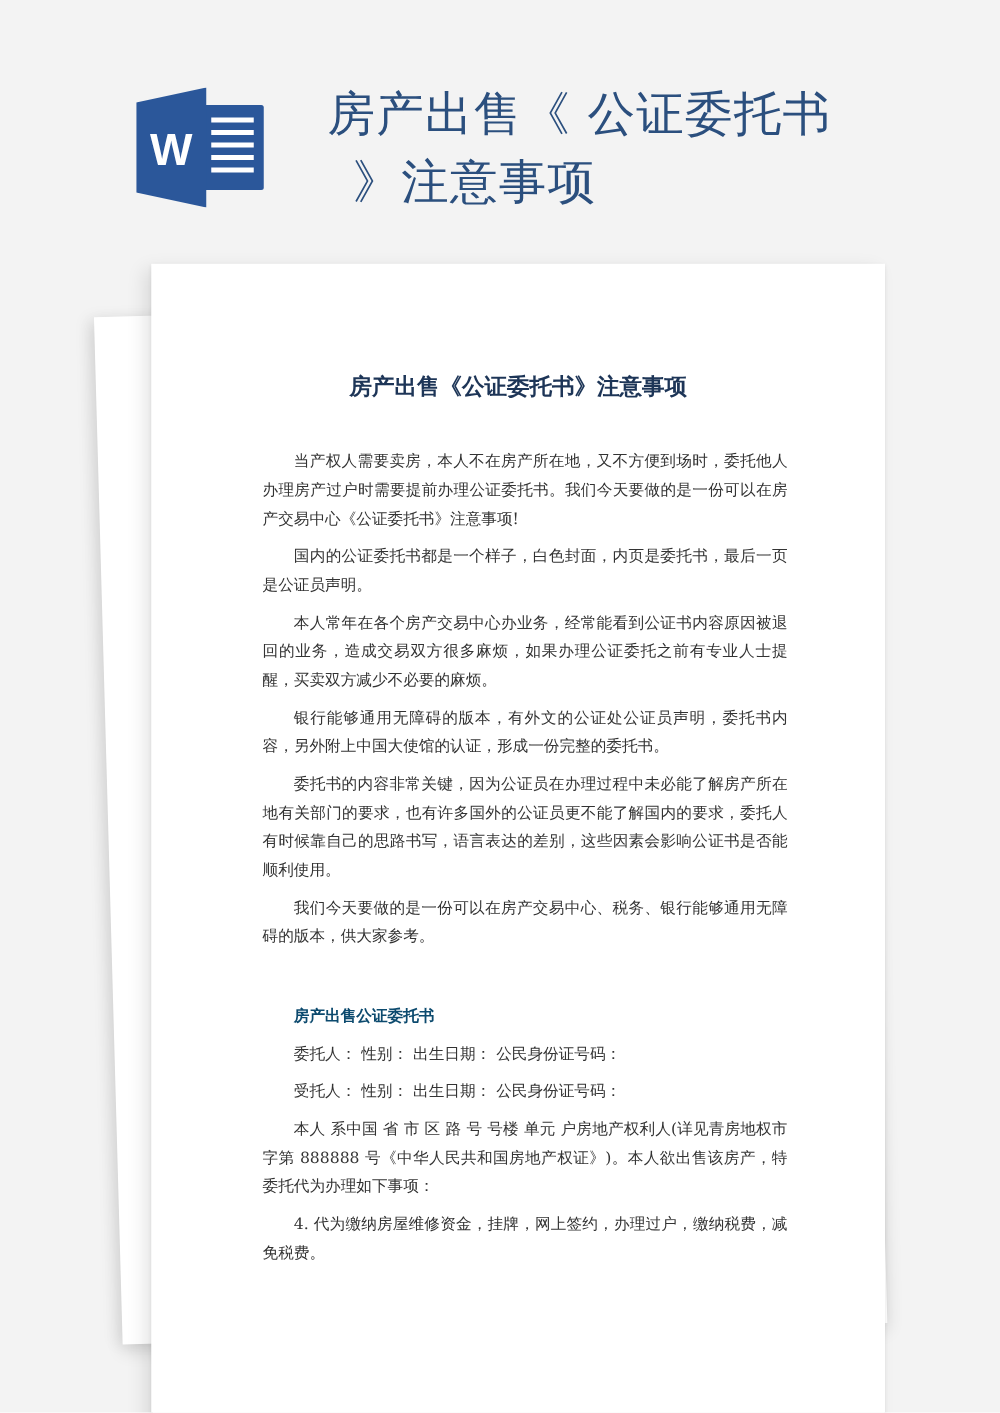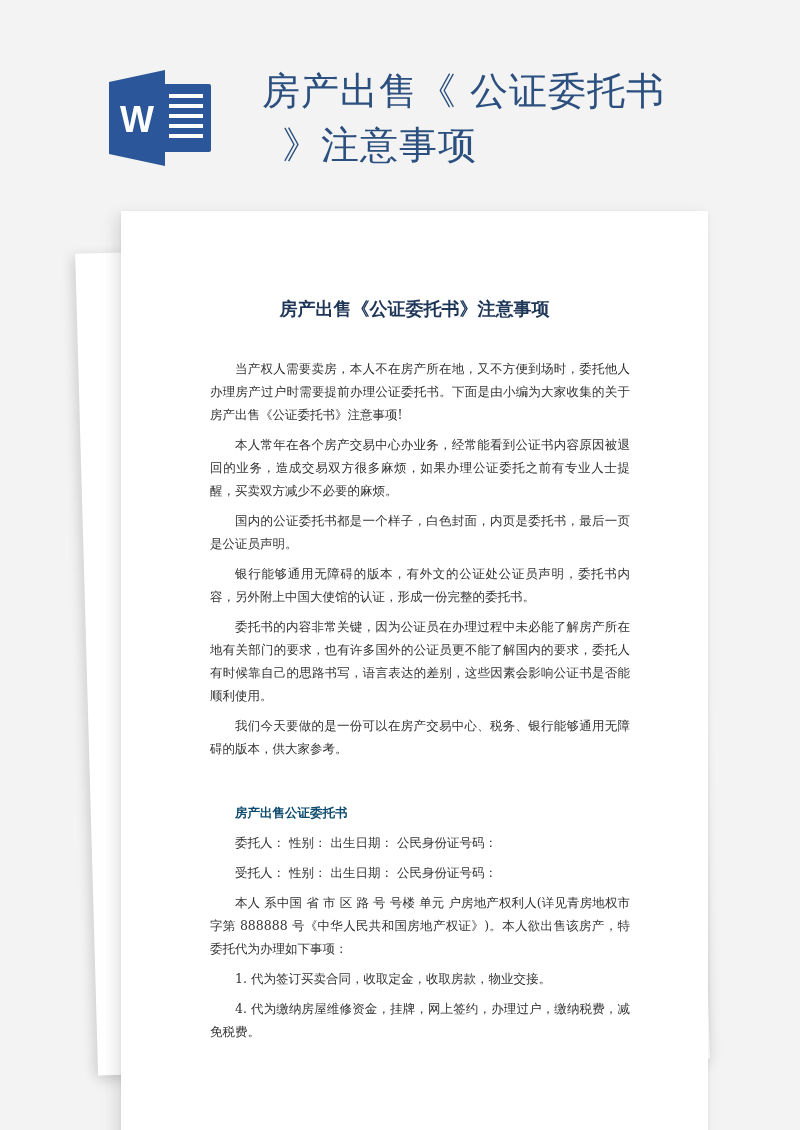--- a/index.html
+++ b/index.html
@@ -62,27 +62,26 @@
     <span class="line">房产出售《 公证委托书</span>
     <span class="line line2">》注意事项</span>
   </div>
 </div>
 
 <div class="page-back"></div>
 
 <div class="page-front">
   <div class="doc-title">房产出售《公证委托书》注意事项</div>
   <div class="doc-body">
-    <p>当产权人需要卖房，本人不在房产所在地，又不方便到场时，委托他人办理房产过户时需要提前办理公证委托书。下面是由小编为大家收集的关于房产出售《公证委托书》注意事项!</p>
+    <p>当产权人需要卖房，本人不在房产所在地，又不方便到场时，委托他人办理房产过户时需要提前办理公证委托书。我们今天要做的是一份可以在房产交易中心《公证委托书》注意事项!</p>
+    <p>国内的公证委托书都是一个样子，白色封面，内页是委托书，最后一页是公证员声明。</p>
     <p>本人常年在各个房产交易中心办业务，经常能看到公证书内容原因被退回的业务，造成交易双方很多麻烦，如果办理公证委托之前有专业人士提醒，买卖双方减少不必要的麻烦。</p>
-    <p>国内的公证委托书都是一个样子，白色封面，内页是委托书，最后一页是公证员声明。</p>
     <p>银行能够通用无障碍的版本，有外文的公证处公证员声明，委托书内容，另外附上中国大使馆的认证，形成一份完整的委托书。</p>
     <p>委托书的内容非常关键，因为公证员在办理过程中未必能了解房产所在地有关部门的要求，也有许多国外的公证员更不能了解国内的要求，委托人有时候靠自己的思路书写，语言表达的差别，这些因素会影响公证书是否能顺利使用。</p>
     <p>我们今天要做的是一份可以在房产交易中心、税务、银行能够通用无障碍的版本，供大家参考。</p>
     <div class="gap"></div>
     <p class="subhead">房产出售公证委托书</p>
     <p>委托人：  性别：  出生日期：  公民身份证号码：</p>
     <p>受托人：  性别：  出生日期：  公民身份证号码：</p>
     <p>本人 系中国 省 市 区 路 号 号楼 单元 户房地产权利人(详见青房地权市字第 888888 号《中华人民共和国房地产权证》)。本人欲出售该房产，特委托代为办理如下事项：</p>
-    <p>1. 代为签订买卖合同，收取定金，收取房款，物业交接。</p>
     <p>4. 代为缴纳房屋维修资金，挂牌，网上签约，办理过户，缴纳税费，减免税费。</p>
   </div>
 </div>
 
 </body></html>

